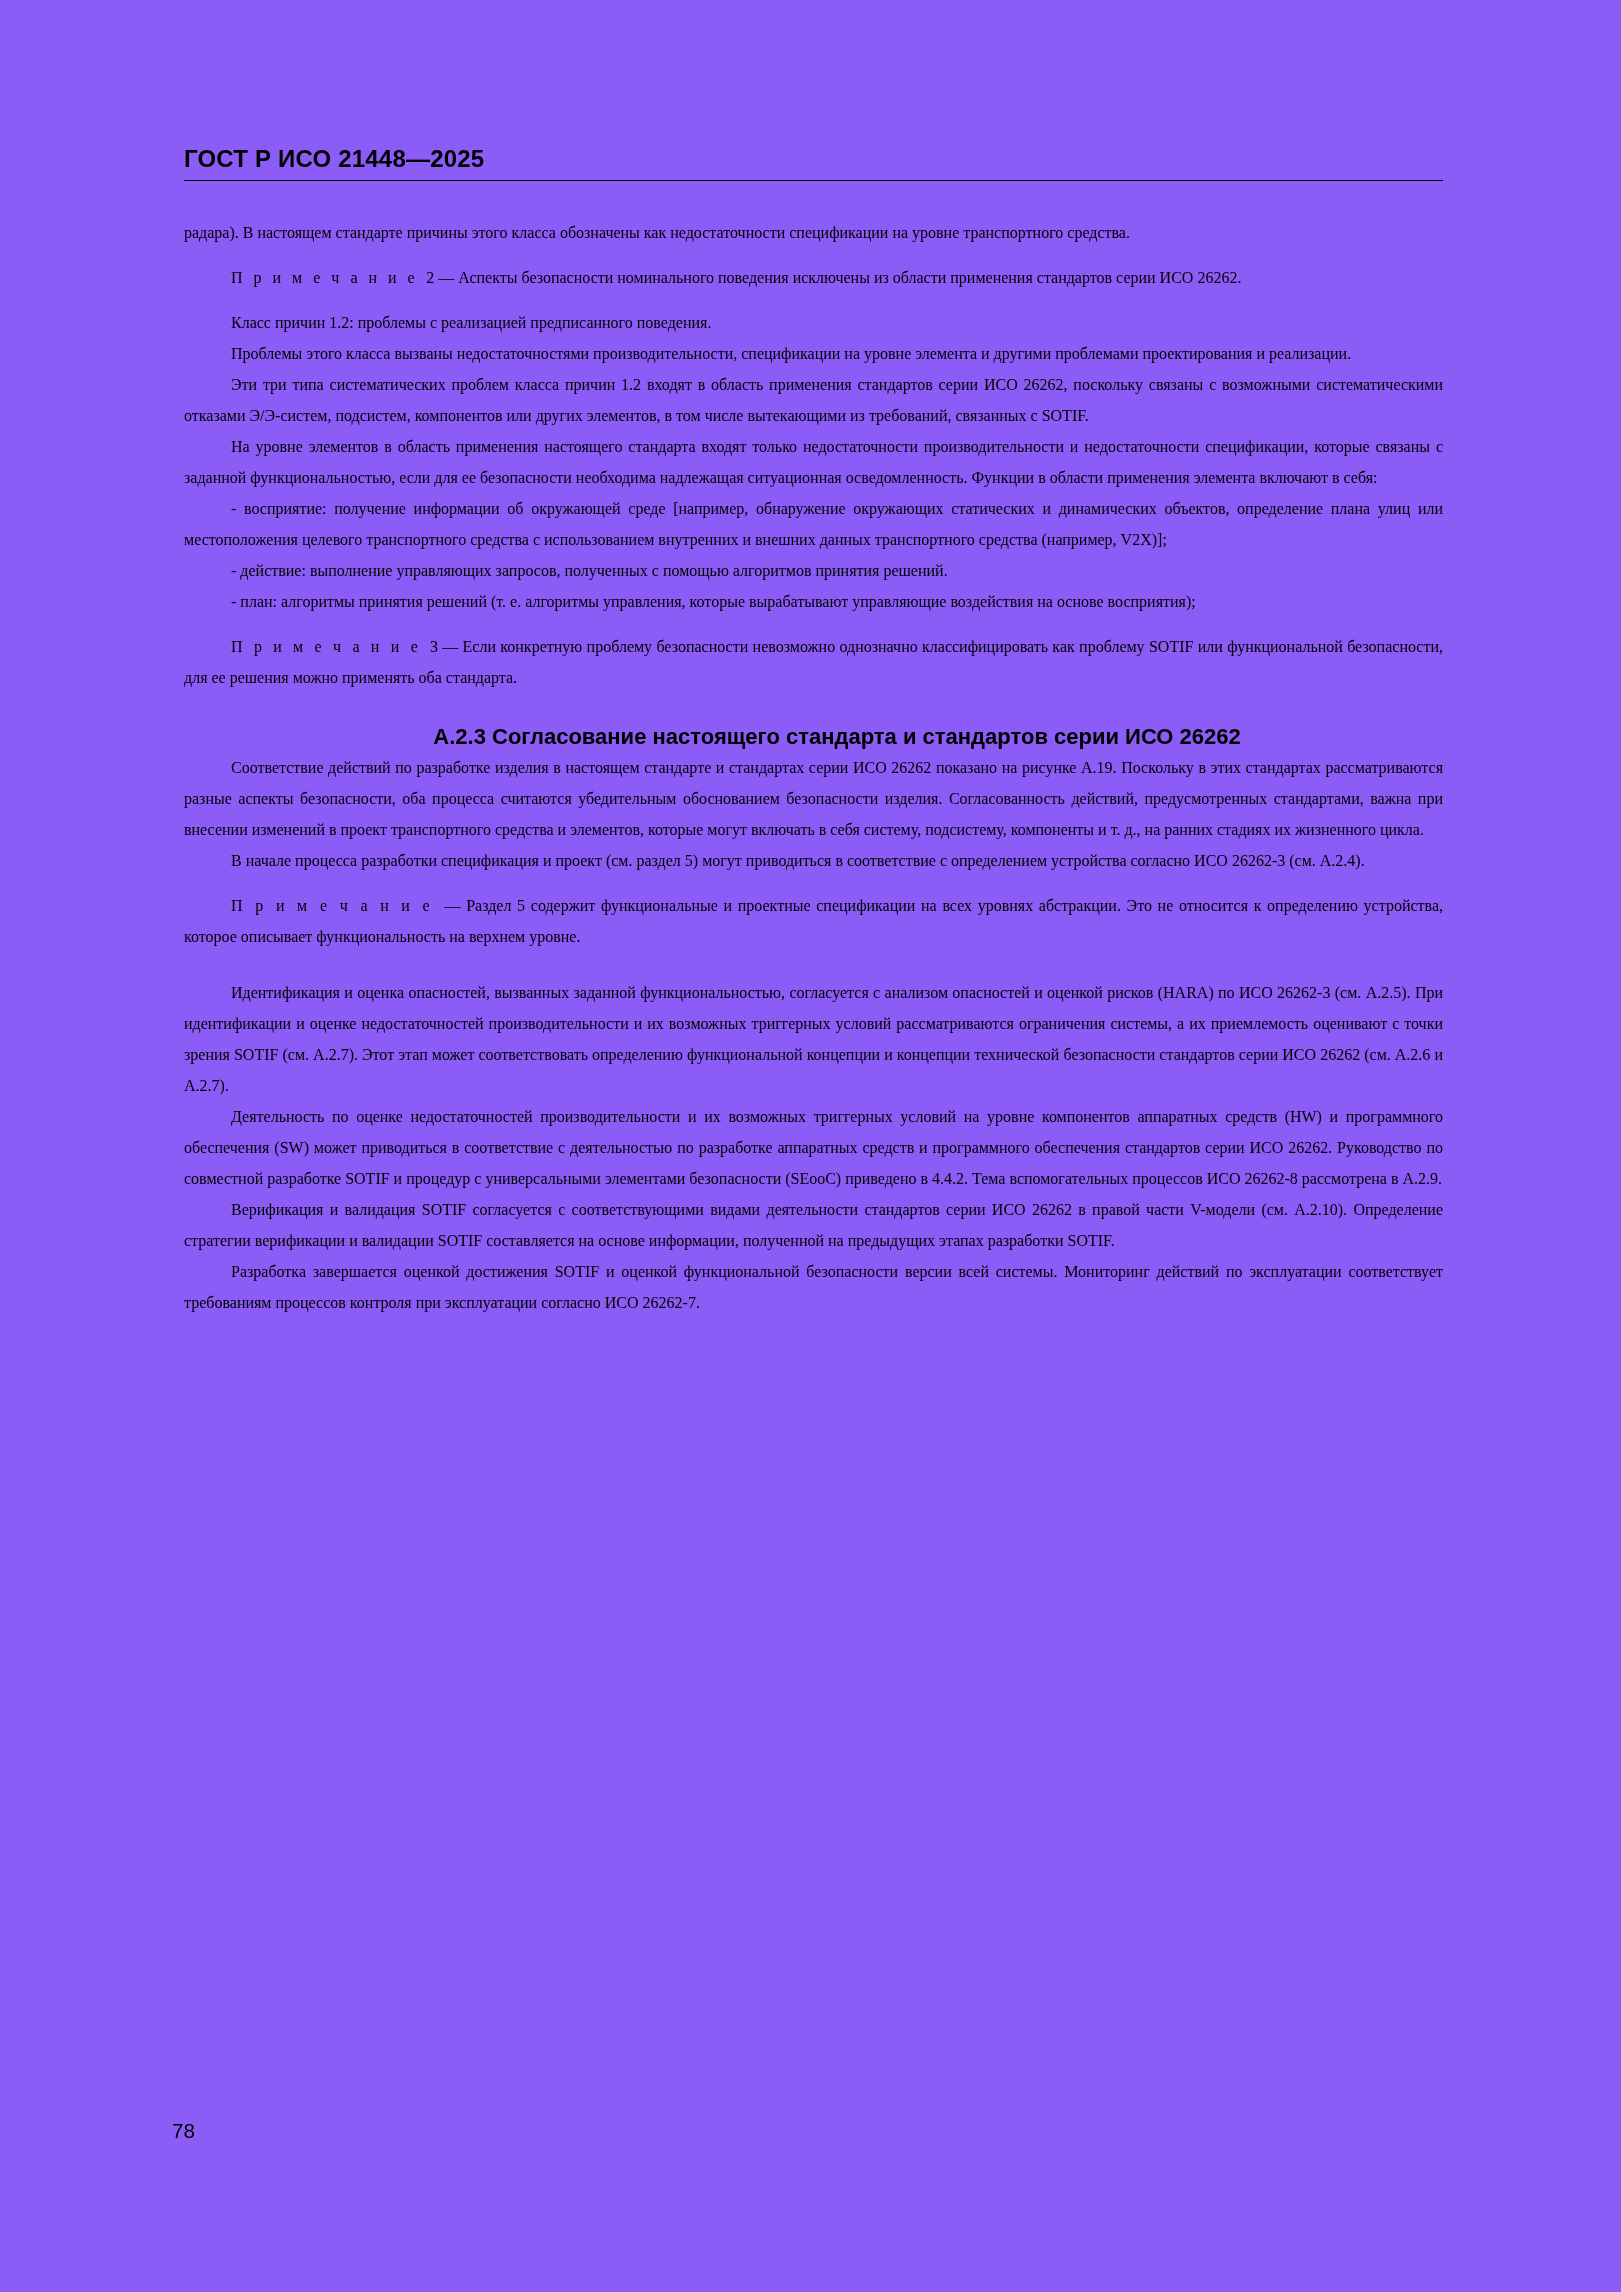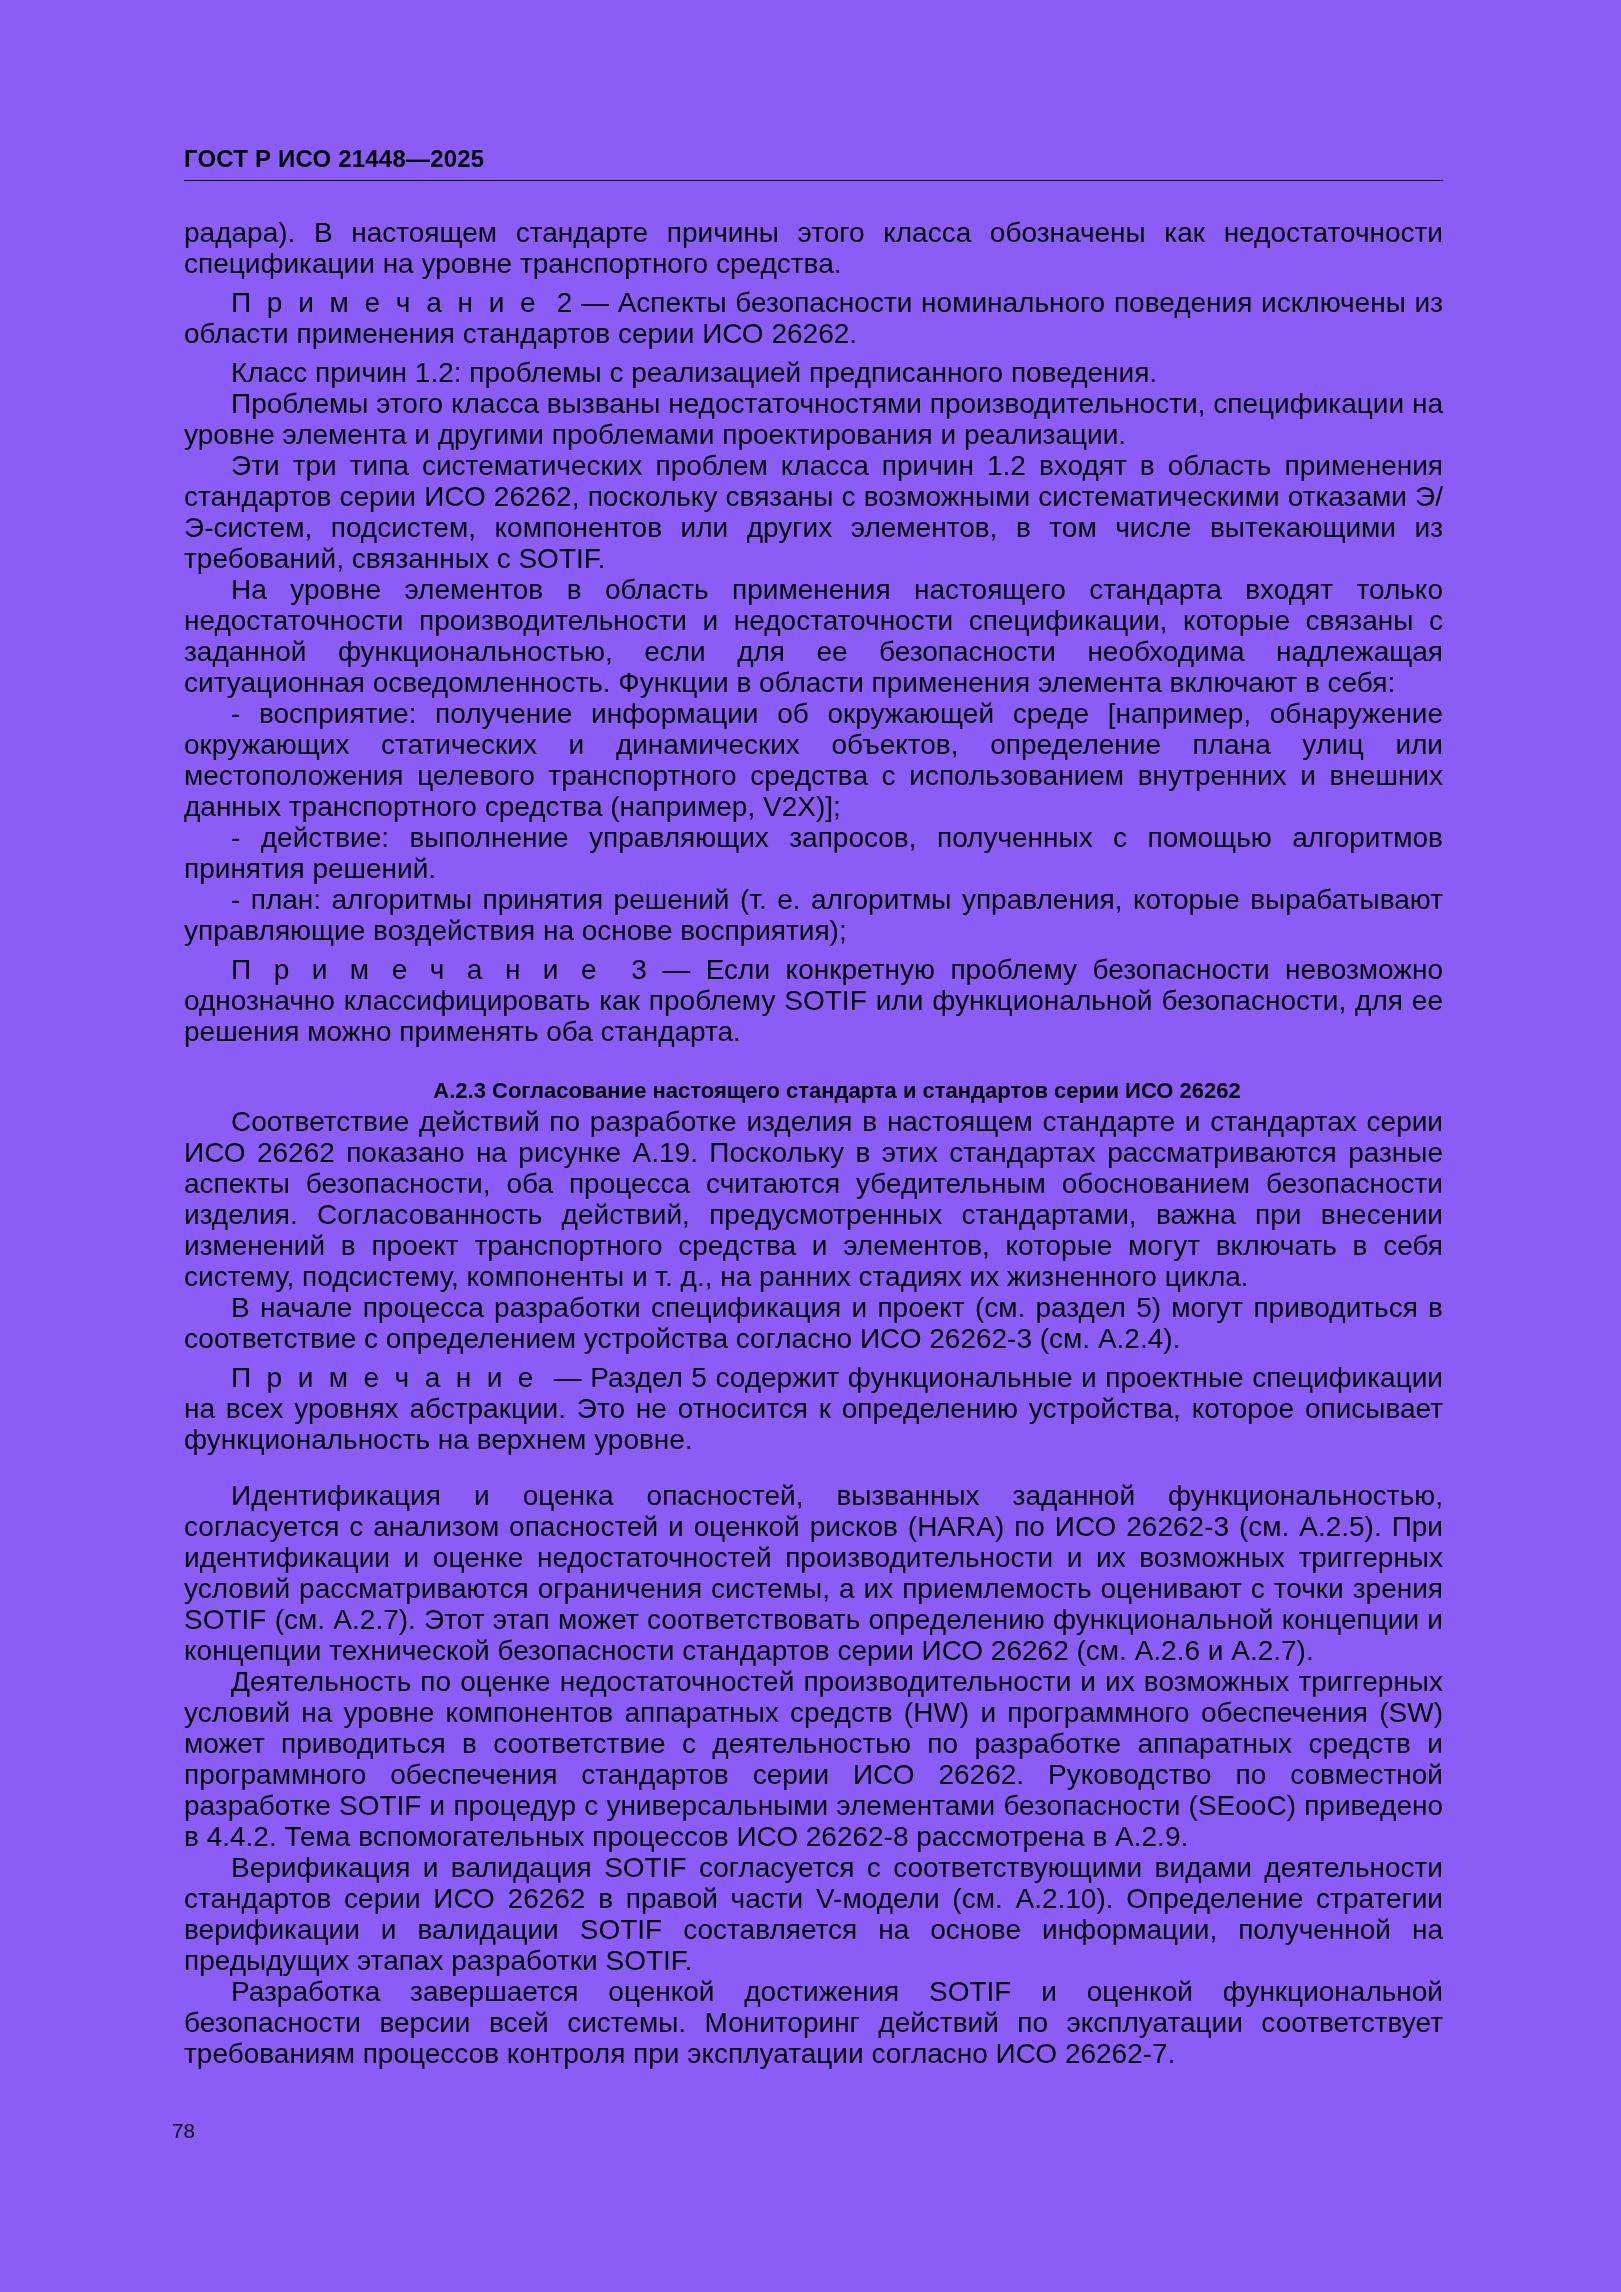--- a/index.html
+++ b/index.html
@@ -37,31 +37,32 @@
     border: none;
     border-top: 1.6px solid #000000;
     margin: 6.9px 0 0 0;
     width: 100%;
   }
   .body-block {
     margin-top: 36px;
   }
   p {
     margin: 0;
-    font-size: 28px;
+    font-size: 16px;
     line-height: 31px;
     text-align: justify;
     text-justify: inter-word;
     hyphens: manual;
+    font-family: Liberation Serif, serif;
   }
   p.indent {
     text-indent: 47px;
   }
   p.note {
-    margin-top: 8px;
+    margin-top: 14px;
     text-indent: 47px;
   }
   p.after-note {
     margin-top: 25.5px;
   }
   .sp {
     letter-spacing: 3.5px;
   }
   h2.section {
     font-size: 22px;

